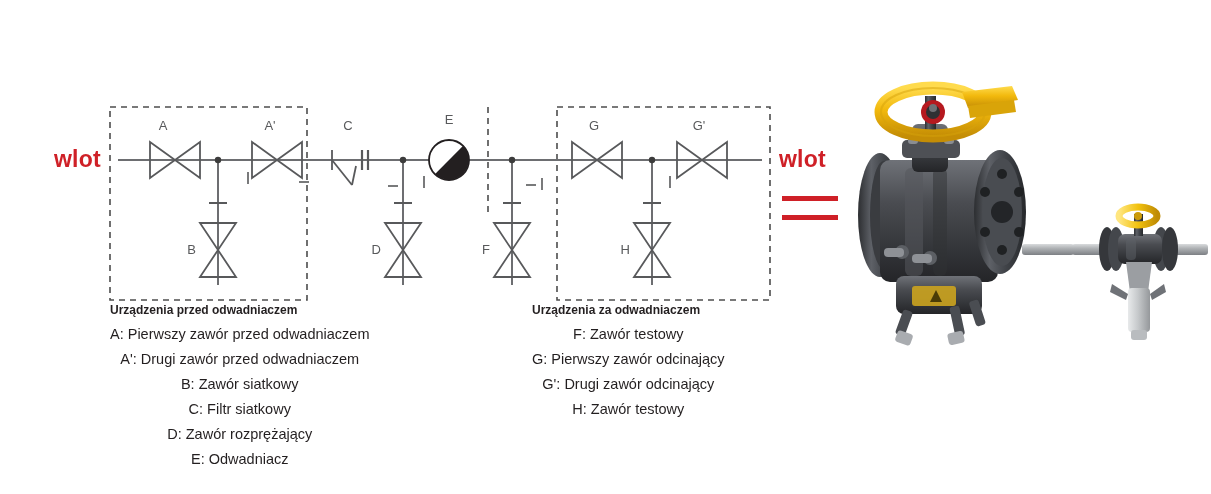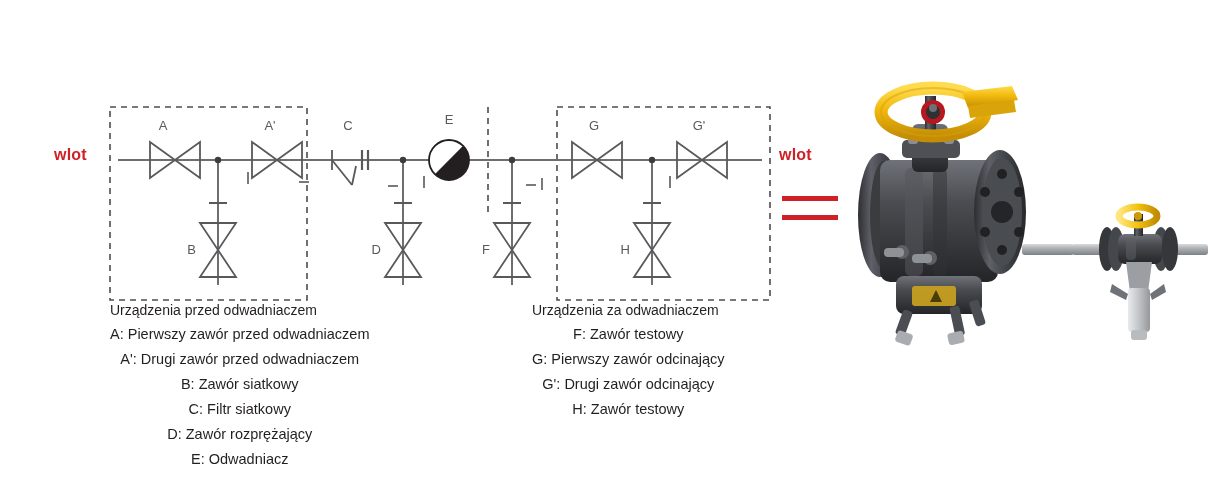--- a/index.html
+++ b/index.html
@@ -27,38 +27,38 @@
     height: 494px;
   }
   .legend {
     position: absolute;
     font-family: "Liberation Sans", sans-serif;
     color: #231f20;
   }
   .legend-left  { left: 110px; top: 300px; }
   .legend-right { left: 532px; top: 300px; }
   .legend-title {
-    font-size: 14px;
-    font-weight: normal;
+    font-size: 12px;
+    font-weight: bold;
     line-height: 21px;
     white-space: nowrap;
     margin-bottom: 1px;
   }
   .legend-item {
     font-size: 14.5px;
     font-weight: normal;
     line-height: 25px;
     white-space: nowrap;
     text-align: center;
   }
   .io-label {
     position: absolute;
     font-family: "Liberation Sans", sans-serif;
     font-weight: bold;
-    font-size: 16px;
+    font-size: 23px;
     color: #cf2027;
     letter-spacing: 0.2px;
   }
   #label-wlot  { left: 54px;  top: 146px; }
   #label-wylot { left: 779px; top: 146px; }
   .red-bar {
     position: absolute;
     left: 782px;
     width: 56px;
     height: 5px;

